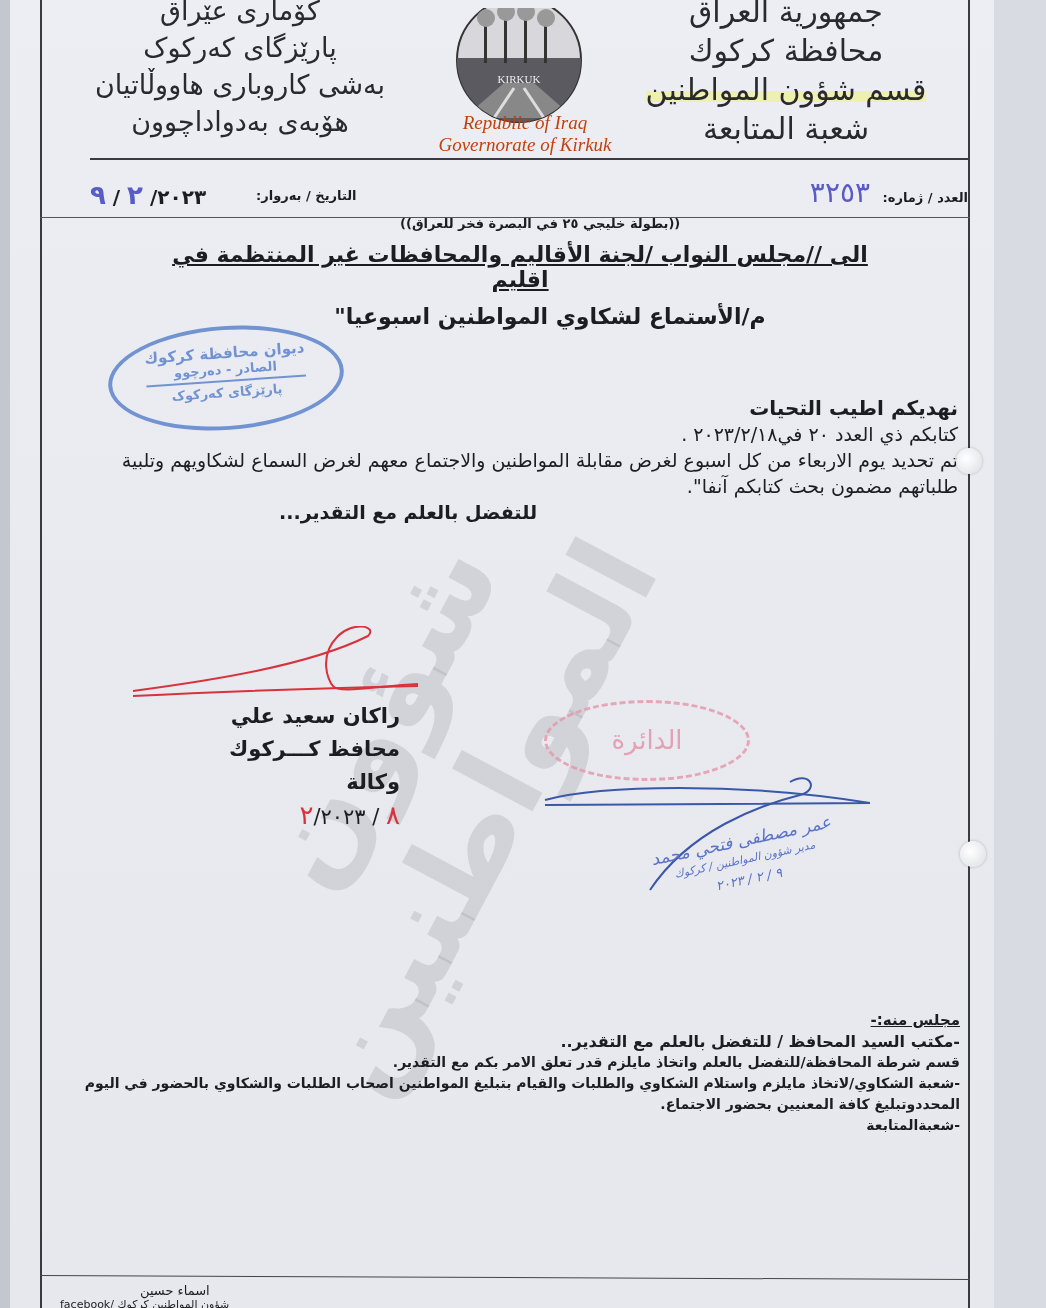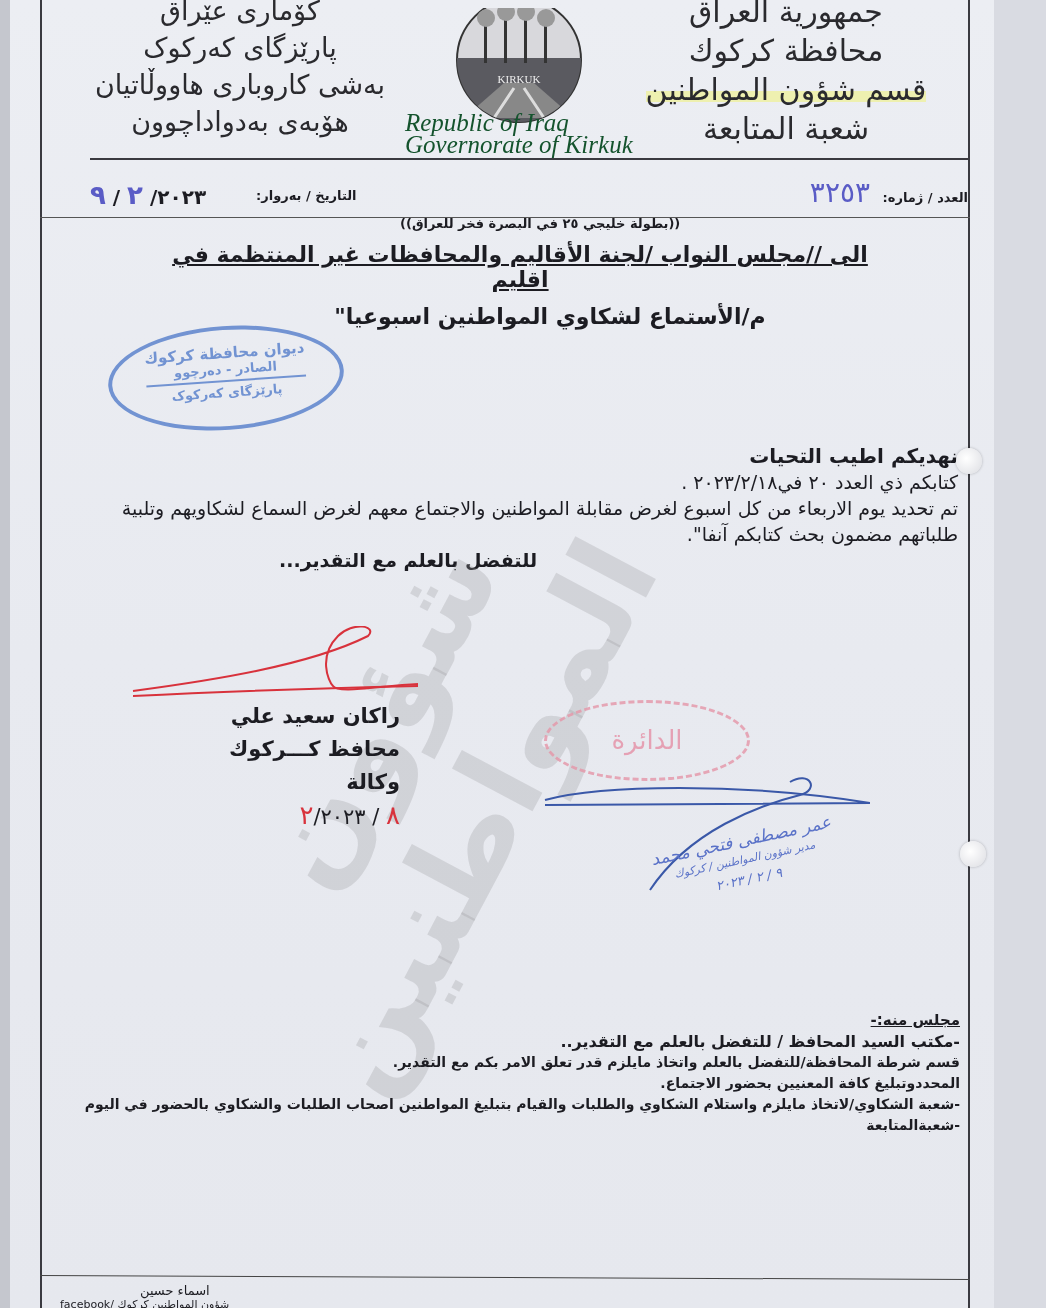--- a/index.html
+++ b/index.html
@@ -17,38 +17,38 @@
   .left-edge { position:absolute; left:0; top:0; width:10px; height:1308px; background:#c5c7ce; }
   .frame-left { position:absolute; left:40px; top:0; width:2px; height:1308px; background:#3a3a40; }
   .frame-right { position:absolute; left:968px; top:0; width:2px; height:1308px; background:#3a3a40; }
   .rtl { direction:rtl; unicode-bidi:embed; }
   .hdr-r { position:absolute; right:80px; top:-8px; width:360px; text-align:center;
     font-family:"DejaVu Sans", sans-serif; font-size:30px; line-height:39px; color:#2a2a2e; }
   .hdr-r .hl { background:linear-gradient(180deg,transparent 55%,#eef0b0 55%,#eef0b0 85%,transparent 85%); }
   .hdr-l { position:absolute; left:70px; top:-8px; width:340px; text-align:center;
     font-size:27px; line-height:37px; color:#2a2a2e; }
   .logo { position:absolute; left:444px; top:8px; width:150px; height:115px; }
-  .eng { position:absolute; left:405px; top:112px; width:240px; 
-    font-family:"Liberation Serif", serif; font-style:italic; font-size:25px; line-height:22px; color:#14532d; }
+  .eng { position:absolute; left:405px; top:112px; width:240px; text-align:center;
+    font-family:"Liberation Serif", serif; font-style:italic; font-size:19px; line-height:22px; color:#c2410c; }
   .hdr-rule { position:absolute; left:90px; top:158px; width:880px; height:2px; background:#3a3a40; }
   .ref-row { position:absolute; left:80px; top:180px; width:900px; height:30px; font-size:13px; font-weight:bold; }
   .ref-row .num-label { position:absolute; right:12px; top:10px; }
   .ref-row .num-val { position:absolute; right:110px; top:-4px; font-size:28px; color:#5a5cc6; font-weight:normal; }
   .ref-row .slogan { position:absolute; left:320px; top:10px;margin-top:26px; }
   .ref-row .date-label { position:absolute; left:176px; top:8px; }
   .ref-row .date-val { position:absolute; left:10px; top:0px; font-size:20px; }
   .ref-row .date-val .hand { color:#5a5cc6; font-size:26px; }
   .ref-rule { position:absolute; left:40px; top:217px; width:930px; height:1px; background:#555; }
   .to { position:absolute; left:140px; top:242px; width:760px; text-align:center; font-size:22px; font-weight:bold;text-decoration:underline; }
   .subject { position:absolute; left:300px; top:304px; width:500px; text-align:center; font-size:22px; font-weight:bold; }
   .stamp-blue { position:absolute; left:108px; top:326px; width:228px; height:96px; border:4px solid #4a76c8;
     border-radius:50%; transform:rotate(-4deg); color:#4a76c8; text-align:center; font-size:13px; font-weight:bold; opacity:.75; }
   .stamp-blue .l1 { margin-top:14px; font-size:15px; }
   .stamp-blue .sep { width:70%; height:2px; background:#4a76c8; margin:3px auto; }
-  .body { position:absolute; left:78px; top:395px; width:880px; font-size:19px; line-height:26px; text-align:right;margin-top:48px; }
+  .body { position:absolute; left:78px; top:395px; width:880px; font-size:19px; line-height:26px; text-align:right; }
   .body .greet { font-weight:bold; font-size:20px; }
   .body .closing { text-align:center; font-weight:bold; margin-right:220px; }
   .watermark { position:absolute; left:260px; top:560px; width:520px; height:460px; color:rgba(150,150,155,.28);
     font-size:120px; font-weight:bold; transform:rotate(-62deg); transform-origin:center; text-align:center; line-height:140px; }
   .sig-red { position:absolute; left:128px; top:626px; width:290px; height:80px; }
   .sign-block { position:absolute; left:180px; top:700px; width:220px; text-align:right; font-size:21px; font-weight:bold; line-height:33px; }
   .sign-block .date { font-weight:normal; }
   .sign-block .date .hand { color:#d8323c; font-size:26px; }
   .stamp-red { position:absolute; left:544px; top:700px; width:200px; height:75px; border:3px dashed #e596a8;
     border-radius:50%; color:#e590a6; text-align:center; font-size:26px; line-height:75px; opacity:.8; }
@@ -169,22 +169,22 @@
 <div class="sig-blue-text rtl">
   <div>عمر مصطفى فتحي محمد</div>
   <div style="font-size:11px">مدير شؤون المواطنين / كركوك</div>
   <div style="font-size:13px">٩ / ٢ / ٢٠٢٣</div>
 </div>
 
 <div class="copies rtl">
   <div class="title">مجلس منه:-</div>
   <div class="main">-مكتب السيد المحافظ / للتفضل بالعلم مع التقدير..</div>
   <div>قسم شرطة المحافظة/للتفضل بالعلم واتخاذ مايلزم قدر تعلق الامر بكم مع التقدير.</div>
+  <div>-شعبة الشكاوي/لاتخاذ مايلزم واستلام الشكاوي والطلبات والقيام بتبليغ المواطنين اصحاب الطلبات والشكاوي بالحضور في اليوم</div>
   <div>المحددوتبليغ كافة المعنيين بحضور الاجتماع.</div>
-  <div>-شعبة الشكاوي/لاتخاذ مايلزم واستلام الشكاوي والطلبات والقيام بتبليغ المواطنين اصحاب الطلبات والشكاوي بالحضور في اليوم</div>
   <div>-شعبةالمتابعة</div>
 </div>
 
 <div class="foot-rule"></div>
 <div class="footer-name rtl">اسماء حسين</div>
 <div class="footer-fb">facebook/ شؤون المواطنين كركوك</div>
 
 <div class="punch" style="left:956px;top:448px"></div>
 <div class="punch" style="left:960px;top:841px"></div>
 

